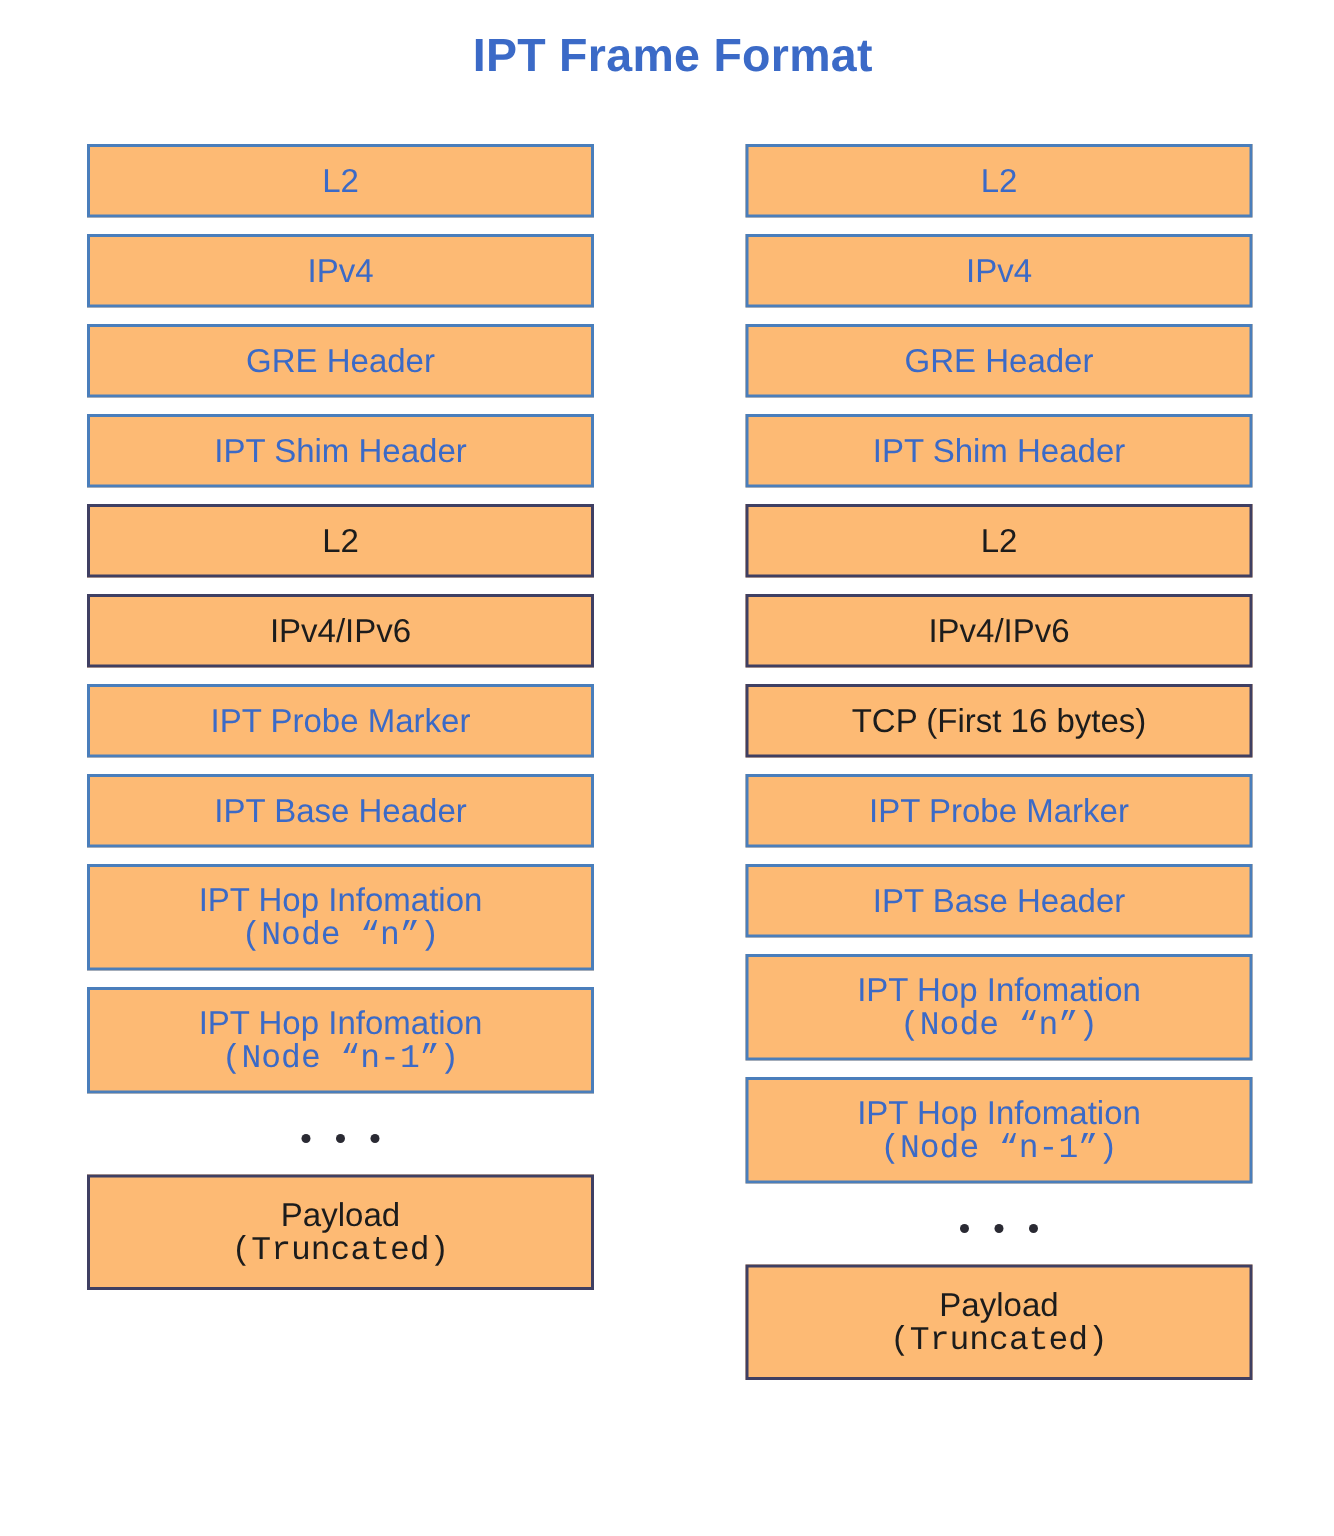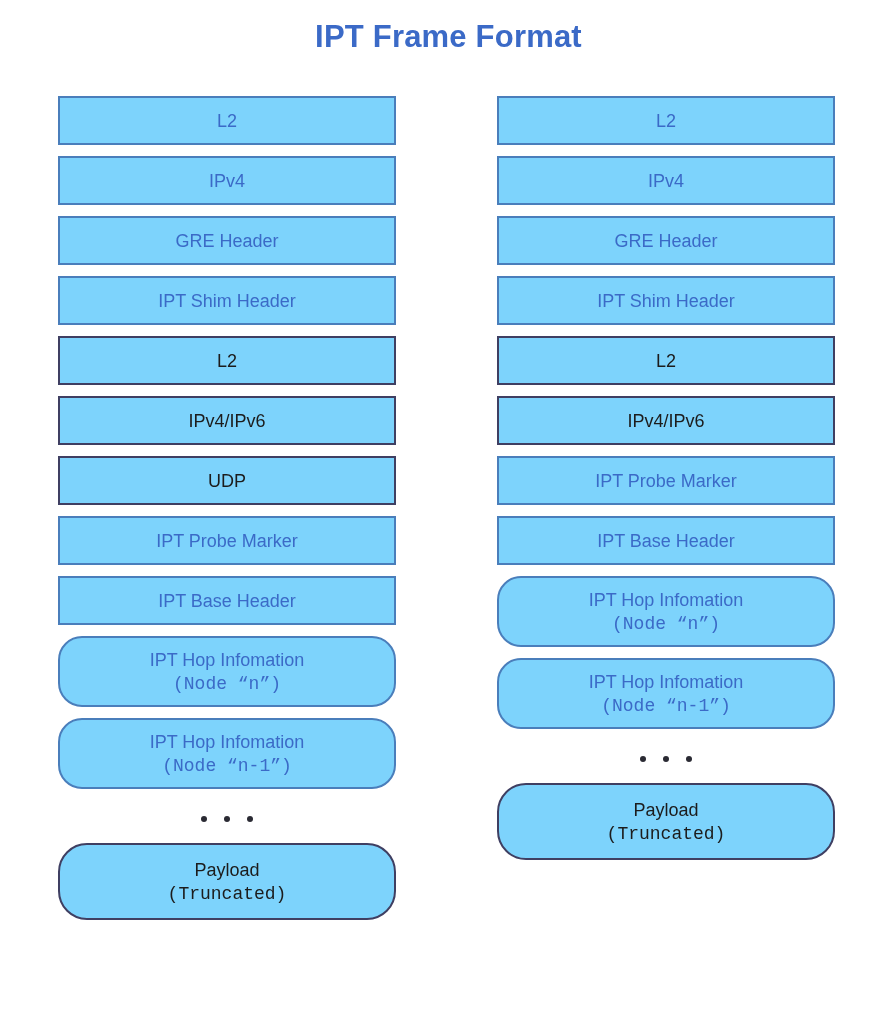--- a/index.html
+++ b/index.html
@@ -45,35 +45,35 @@
     display: flex;
     flex-direction: column;
   }
   .column.left  { margin-left: 58px; }
   .column.right { margin-left: 101px; }
 
   .layer-box {
     box-sizing: border-box;
     width: 338px;
     border: 2px solid #4A7EBB;
-    background: #7dd3fc;
+    background: #fdba74;
     color: #3B6AC7;
-    font-size: 18px;
+    font-size: 22px;
     line-height: 24px;
     text-align: right;
     display: flex;
     flex-direction: column;
     align-items: center;
     justify-content: center;
     margin-bottom: 11px;
     padding: 0 4px;
   }
   .layer-box.single { height: 49px; }
-  .layer-box.double { height: 71px; border-radius: 24px; }
-  .layer-box.payload { height: 77px; border-radius: 29px; }
+  .layer-box.double { height: 71px; }
+  .layer-box.payload { height: 77px; }
 
   .layer-box.dark {
     border: 2px solid #3F3F62;
     color: #1c1c1c;
   }
   .layer-box .line2 { display: block; font-family: Liberation Mono, monospace; }
 
   .ellipsis-row {
     width: 338px;
     height: 38px;
@@ -110,23 +110,20 @@
         </div>
         <div class="layer-box single">
           <span>IPT Shim Header</span>
         </div>
         <div class="layer-box single dark">
           <span>L2</span>
         </div>
         <div class="layer-box single dark">
           <span>IPv4/IPv6</span>
         </div>
-        <div class="layer-box single dark">
-          <span>UDP</span>
-        </div>
         <div class="layer-box single">
           <span>IPT Probe Marker</span>
         </div>
         <div class="layer-box single">
           <span>IPT Base Header</span>
         </div>
         <div class="layer-box double">
           <span>IPT Hop Infomation</span>
           <span class="line2">(Node “n”)</span>
         </div>
@@ -156,20 +153,23 @@
         </div>
         <div class="layer-box single">
           <span>IPT Shim Header</span>
         </div>
         <div class="layer-box single dark">
           <span>L2</span>
         </div>
         <div class="layer-box single dark">
           <span>IPv4/IPv6</span>
         </div>
+        <div class="layer-box single dark">
+          <span>TCP (First 16 bytes)</span>
+        </div>
         <div class="layer-box single">
           <span>IPT Probe Marker</span>
         </div>
         <div class="layer-box single">
           <span>IPT Base Header</span>
         </div>
         <div class="layer-box double">
           <span>IPT Hop Infomation</span>
           <span class="line2">(Node “n”)</span>
         </div>

